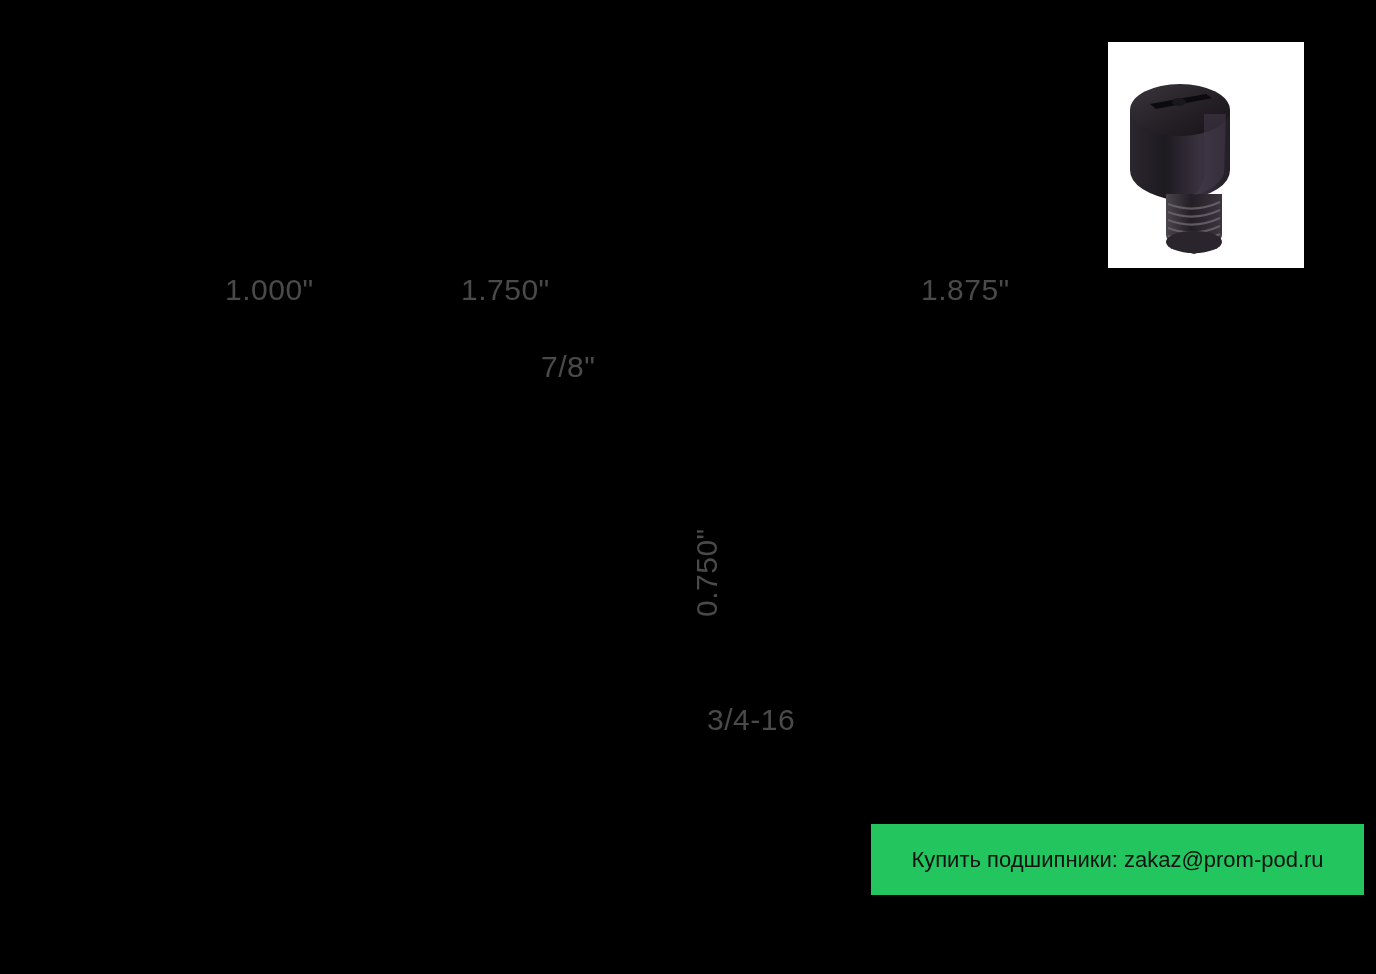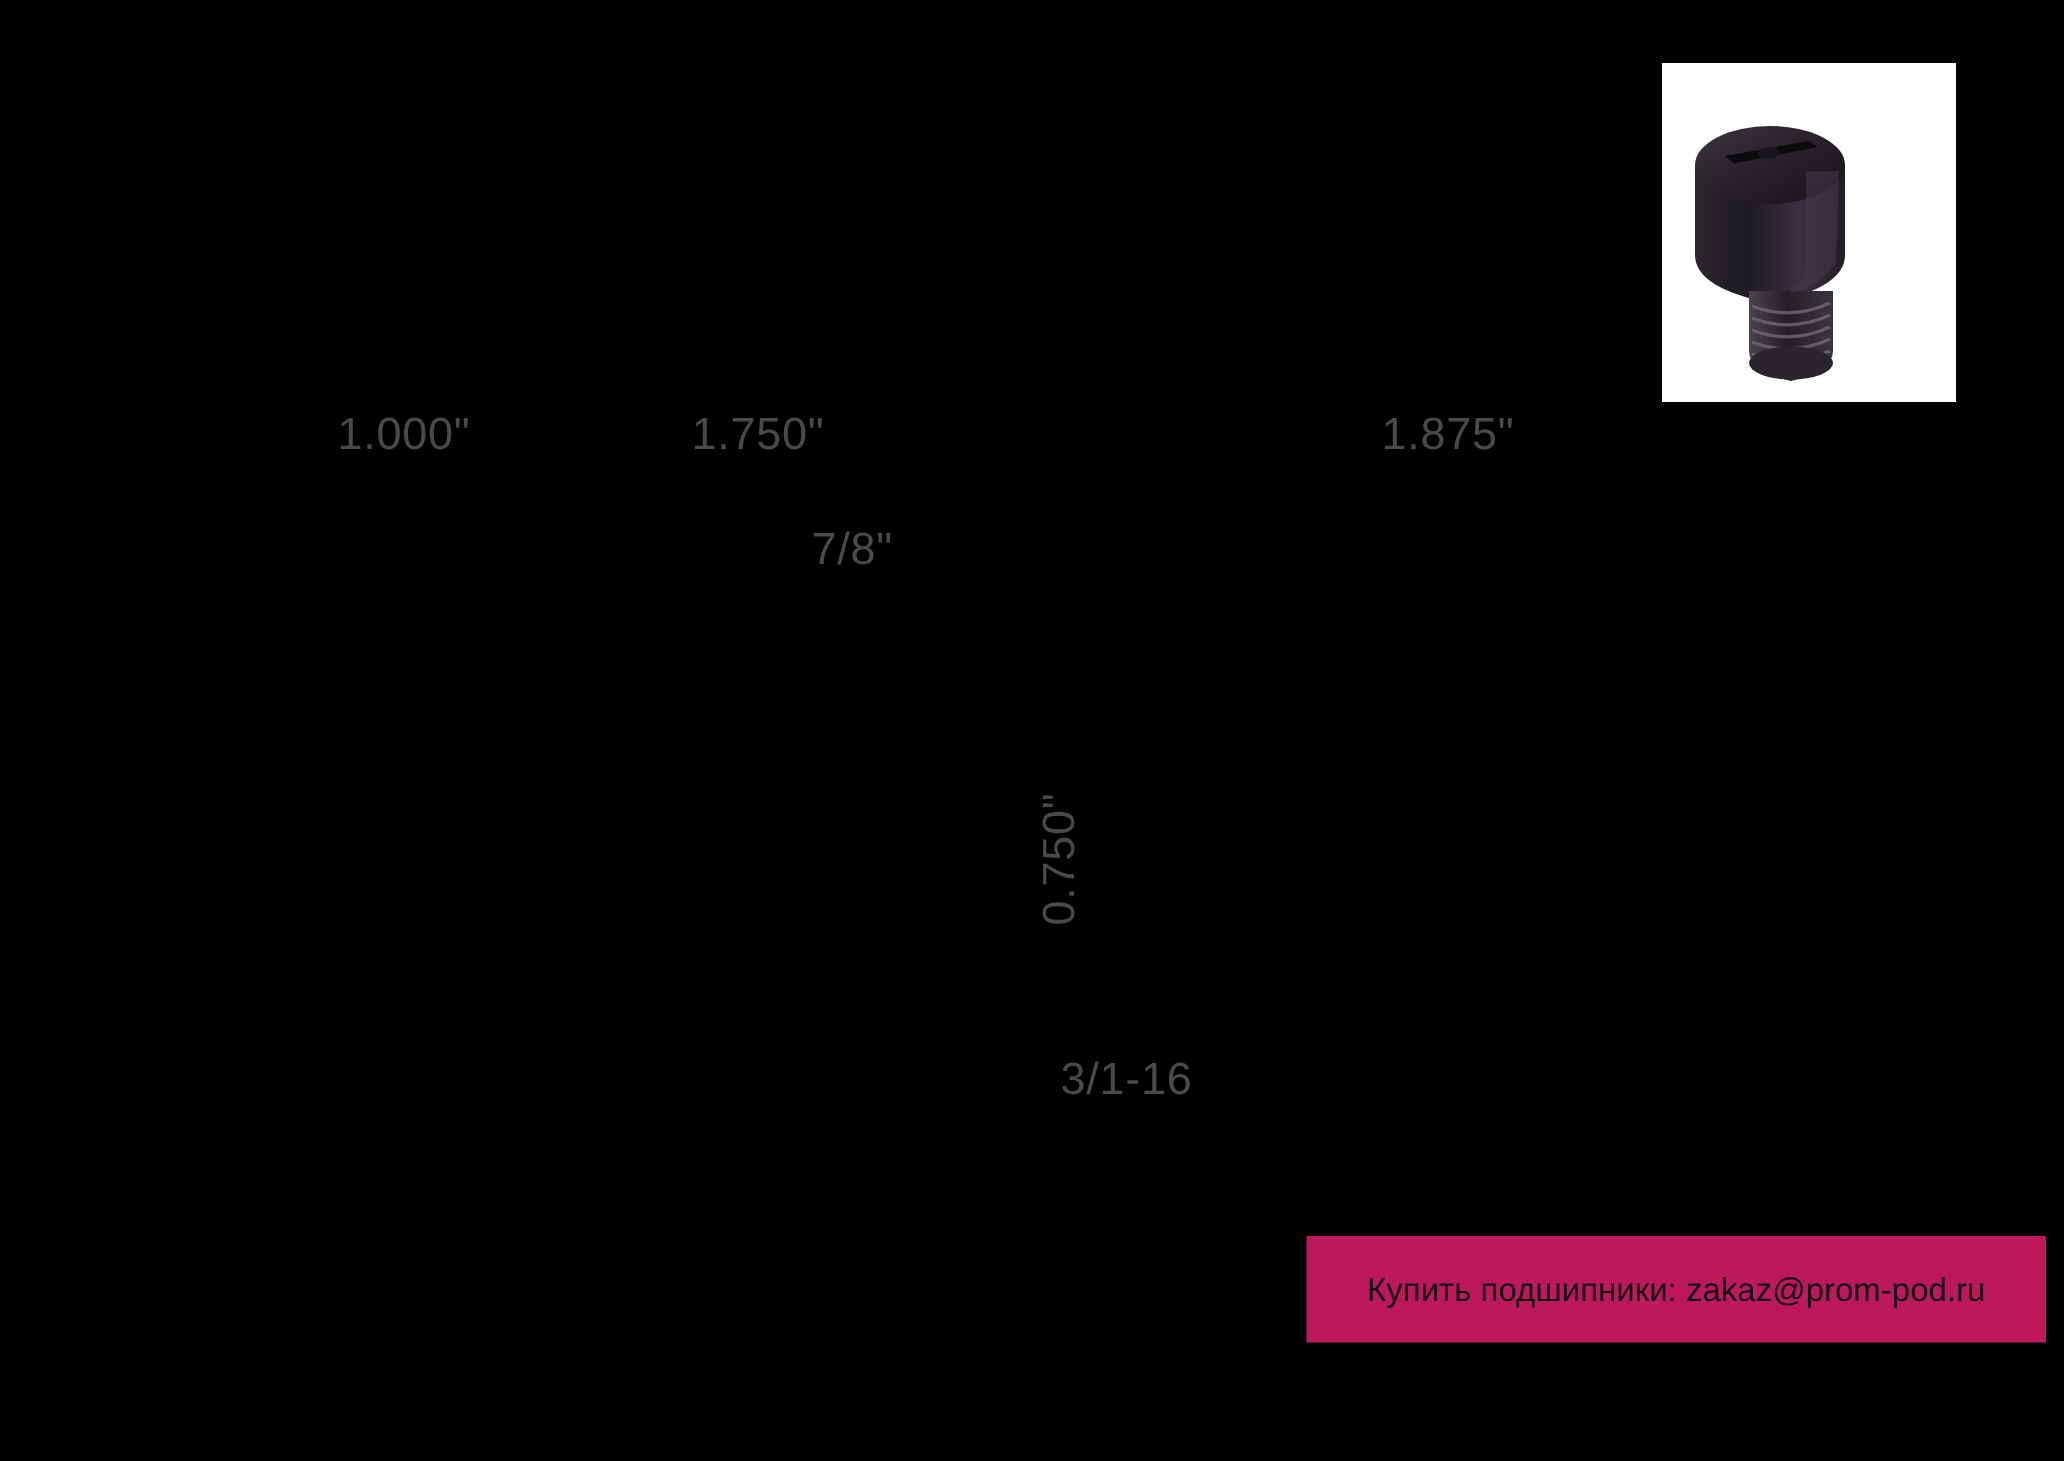--- a/index.html
+++ b/index.html
@@ -61,21 +61,21 @@
     display: block;
   }
 
   
   .contact-box {
     position: absolute;
     left: 871px;
     top: 824px;
     width: 493px;
     height: 71px;
-    background: #be185d;
+    background: #22c55e;
     display: flex;
     align-items: center;
     justify-content: center;
   }
   .contact-box .contact-text {
     color: #111111;
     font-size: 22px;
     font-family: "Liberation Sans", sans-serif;
     white-space: nowrap;
   }
@@ -83,21 +83,21 @@
 </head>
 <body>
 
 <div class="stage">
 
   <div class="dim" id="dim-1000">1.000"</div>
   <div class="dim" id="dim-1750">1.750"</div>
   <div class="dim" id="dim-1875">1.875"</div>
   <div class="dim" id="dim-78">7/8"</div>
   <div class="dim vertical" id="dim-0750">0.750"</div>
-  <div class="dim" id="dim-3416">3/1-16</div>
+  <div class="dim" id="dim-3416">3/4-16</div>
 
   <div class="photo-frame">
     <svg width="196" height="226" viewBox="0 0 196 226">
       <defs>
         <linearGradient id="headGrad" x1="0" y1="0" x2="1" y2="0">
           <stop offset="0%" stop-color="#2c262e"></stop>
           <stop offset="35%" stop-color="#1d1a20"></stop>
           <stop offset="70%" stop-color="#3a3240"></stop>
           <stop offset="100%" stop-color="#221d26"></stop>
         </linearGradient>

